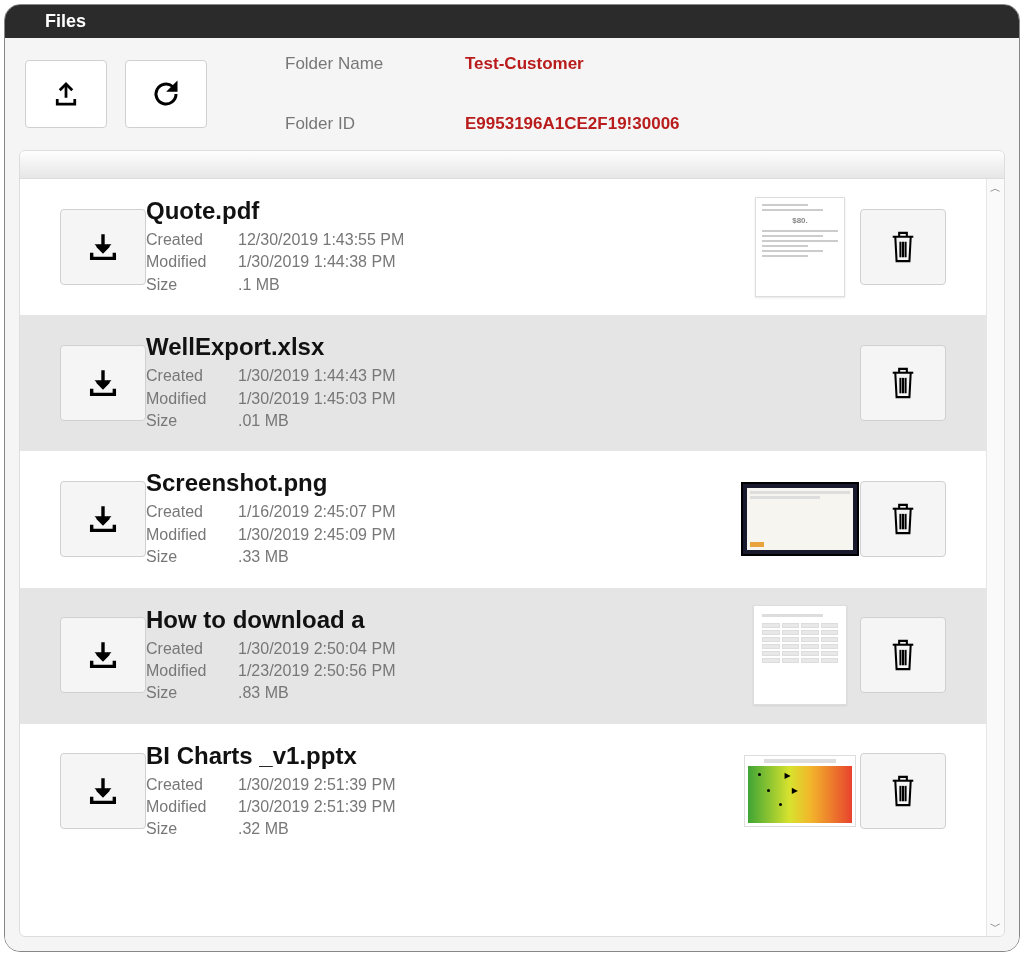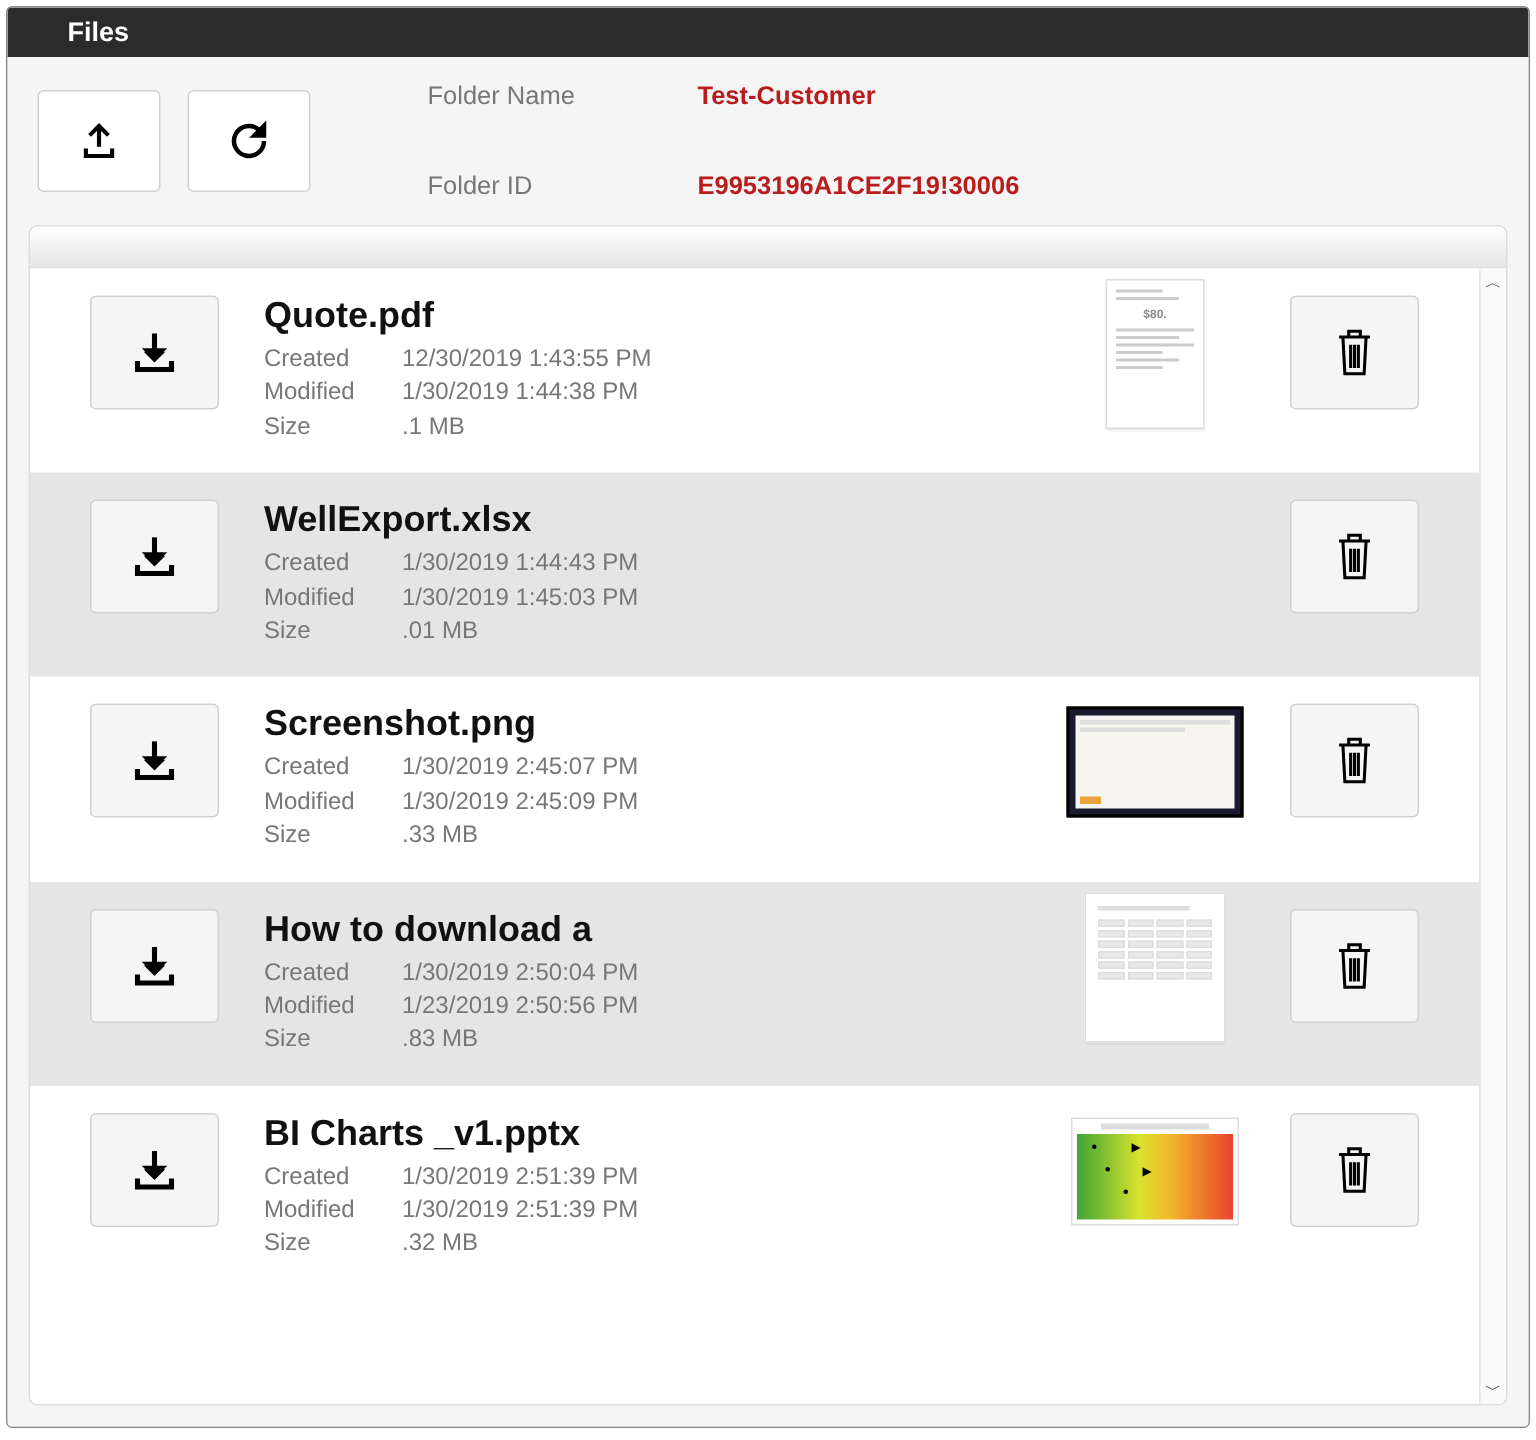--- a/index.html
+++ b/index.html
@@ -6,21 +6,21 @@
     body {
       font-family: Arial, Helvetica, sans-serif;
       background: #fff;
       width: 1024px;
       height: 960px;
       overflow: hidden;
       padding: 4px;
     }
     .outer-container {
       border: 1px solid #888;
-      border-radius: 4px;
+      border-radius: 16px;
       overflow: hidden;
       height: 948px;
       display: flex;
       flex-direction: column;
     }
     .titlebar {
       background: #2b2b2b;
       color: #fff;
       padding: 6px 40px;
       font-size: 18px;
@@ -109,22 +109,22 @@
       padding: 2px 0;
     }
     .scroll-chevron {
       font-size: 11px;
       color: #555;
       cursor: pointer;
       user-select: none;
     }
     .file-row {
       display: flex;
+      align-items: center;
       padding: 18px 40px 18px 40px;
-      gap: 30px;
       border-bottom: 1px solid transparent;
     }
     .file-row.alt { background: #e5e5e5; }
     .file-info { flex: 1; }
     .file-name {
       font-size: 24px;
       font-weight: bold;
       color: #111;
       margin-bottom: 4px;
     }
@@ -137,21 +137,21 @@
       line-height: 1.4;
     }
     .thumb {
       width: 120px;
       height: 78px;
       display: flex;
       align-items: center;
       justify-content: center;
     }
     .thumb-doc {
-      width: 66px;
+      width: 90px;
       height: 100px;
       background: #fff;
       border: 1px solid #ddd;
       box-shadow: 0 1px 2px rgba(0,0,0,0.1);
       padding: 6px;
       display: flex;
       flex-direction: column;
       gap: 3px;
     }
     .thumb-doc .line { height: 2px; background: #ccc; }
@@ -341,21 +341,21 @@
     <path d="M6 10 L12 16 L18 10" fill="#000" stroke="#000" stroke-width="0"></path>
     <path d="M8 11 L12 15 L16 11"></path>
     <path d="M4 16 V20 H20 V16"></path>
   </svg>
                 </span>
     </div>
     <div class="file-info">
       <div class="file-name">Screenshot.png</div>
       <div class="file-meta-row">
         <span>Created</span>
-        <span>1/30/2019 2:45:07 PM</span>
+        <span>1/16/2019 2:45:07 PM</span>
         <span>Modified</span>
         <span>1/30/2019 2:45:09 PM</span>
         <span>Size</span>
         <span>.33 MB</span>
       </div>
     </div>
     <div class="thumb">
                 <div class="thumb-screenshot">
       <div class="inner">
         <div class="bar"></div>

